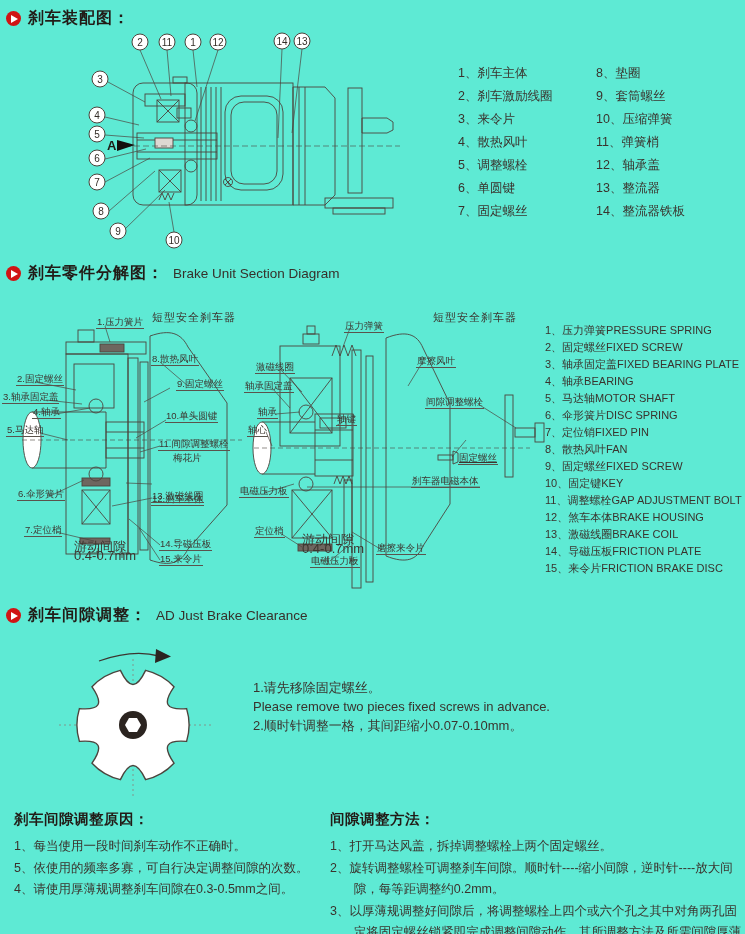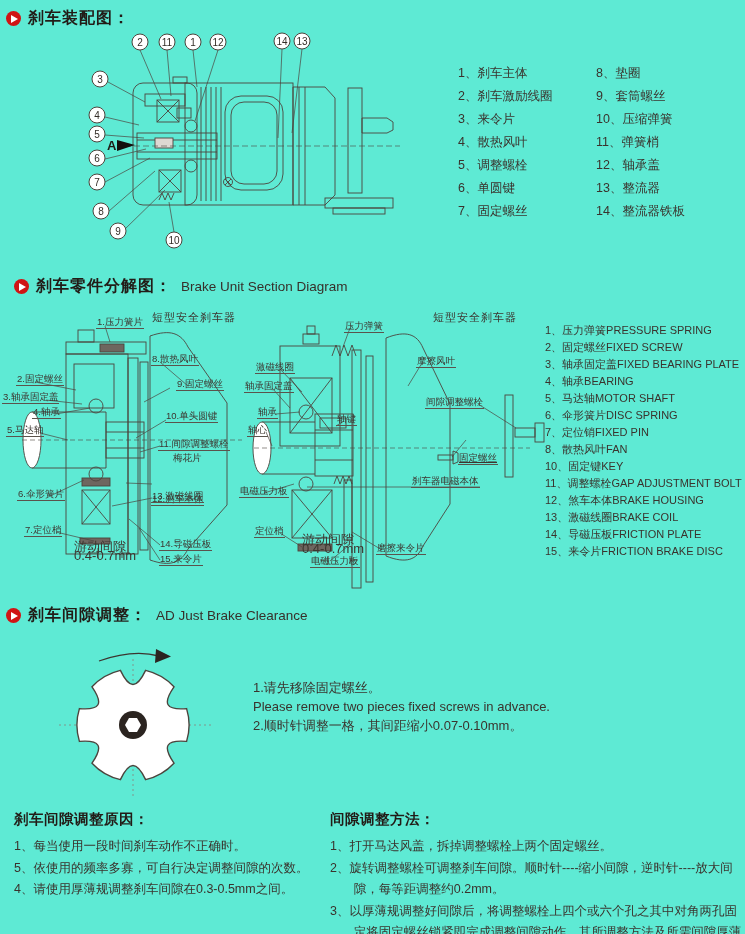--- a/index.html
+++ b/index.html
@@ -149,21 +149,21 @@
   <ul class="plist plist1" style="left:596px;top:62px;">
     <li>8、垫圈</li>
     <li>9、套筒螺丝</li>
     <li>10、压缩弹簧</li>
     <li>11、弹簧梢</li>
     <li>12、轴承盖</li>
     <li>13、整流器</li>
     <li>14、整流器铁板</li>
   </ul>
 
-  <div class="hdr" style="left:14px;top:263px;margin-top:13px;">
+  <div class="hdr" style="left:6px;top:263px;">
     <span class="play"></span>
     <span class="zh">刹车零件分解图：</span>
     <span class="en">Brake Unit Section Diagram</span>
   </div>
 
   <svg style="left:10px;top:300px;" width="535" height="295" viewBox="0 0 535 295">
     <g stroke="#4c443d" stroke-width="0.9" fill="none">
 
       <rect x="68" y="30" width="16" height="12"></rect>
       <rect x="56" y="42" width="80" height="12"></rect>
@@ -261,20 +261,21 @@
 
   <ul class="plist plist2" style="left:545px;top:322px;">
     <li>1、压力弹簧PRESSURE SPRING</li>
     <li>2、固定螺丝FIXED SCREW</li>
     <li>3、轴承固定盖FIXED BEARING PLATE</li>
     <li>4、轴承BEARING</li>
     <li>5、马达轴MOTOR SHAFT</li>
     <li>6、伞形簧片DISC SPRING</li>
     <li>7、定位销FIXED PIN</li>
     <li>8、散热风叶FAN</li>
+    <li>9、固定螺丝FIXED SCREW</li>
     <li>10、固定键KEY</li>
     <li>11、调整螺栓GAP ADJUSTMENT BOLT</li>
     <li>12、煞车本体BRAKE HOUSING</li>
     <li>13、激磁线圈BRAKE COIL</li>
     <li>14、导磁压板FRICTION PLATE</li>
     <li>15、来令片FRICTION BRAKE DISC</li>
   </ul>
 
   <div class="hdr" style="left:6px;top:605px;">
     <span class="play"></span>

